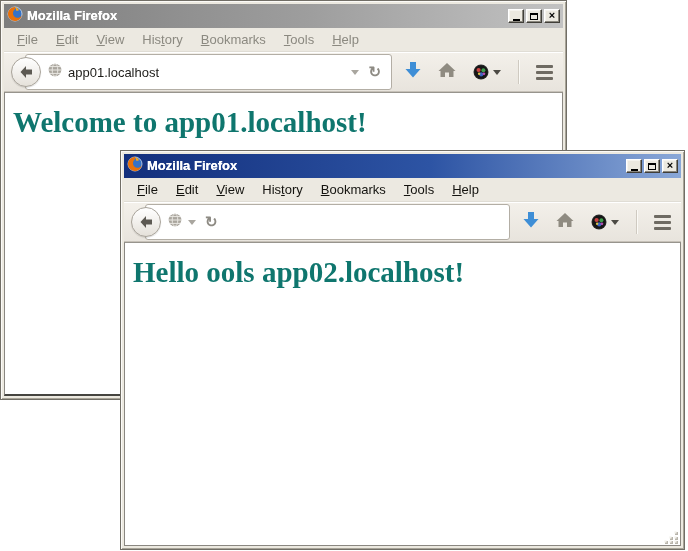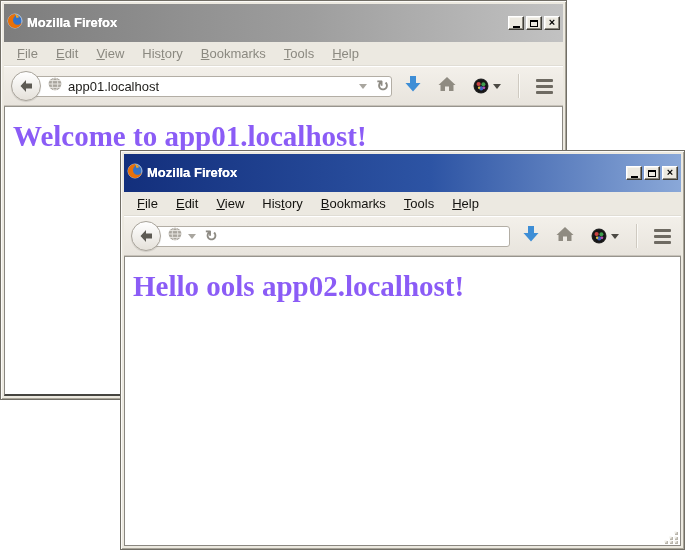--- a/index.html
+++ b/index.html
@@ -14,21 +14,21 @@
     background:#ece9e0;
     border:1px solid #716e66;
     box-shadow:inset 1px 1px 0 #fbfaf7, inset -1px -1px 0 #a8a498;
     padding:3px;
     display:flex;flex-direction:column;
   }
   .window.back{left:0;top:0;width:567px;height:400px;z-index:1;}
   .window.front{left:120px;top:150px;width:565px;height:400px;z-index:2;}
 
   .titlebar{
-    height:38px;flex:none;display:flex;align-items:center;
+    height:24px;flex:none;display:flex;align-items:center;
     padding:0 3px;gap:4px;
   }
   .window.front .titlebar{background:linear-gradient(90deg,#132f7c 0%,#2d54a4 55%,#8aa8d8 100%);}
   .window.back  .titlebar{background:linear-gradient(90deg,#7d7d7d 0%,#9e9e9e 55%,#c2c2c2 100%);}
   .title-text{
     flex:1;color:#ffffff;font-weight:bold;font-size:13px;line-height:22px;
     white-space:nowrap;overflow:hidden;text-shadow:0 0 0 #fff;
   }
   .tb-buttons{display:flex;gap:2px;flex:none;}
   .tb-btn{
@@ -61,23 +61,23 @@
     border-bottom:1px solid #c7c2b9;
   }
   .back-btn{
     width:30px;height:30px;border-radius:50%;flex:none;
     background:linear-gradient(#ffffff,#e5e1da);
     border:1px solid #a8a39a;box-sizing:border-box;
     display:flex;align-items:center;justify-content:center;
     position:relative;z-index:2;box-shadow:0 1px 1px rgba(0,0,0,.12);
   }
   .urlbar{
-    flex:1;height:21px;box-sizing:border-box;margin-left:-16px;
+    flex:1;height:36px;box-sizing:border-box;margin-left:-16px;
     background:#ffffff;border:1px solid #b3aea5;border-radius:3px;
-    display:flex;align-items:center;padding:0 2px 0 22px;gap:6px;
+    display:flex;align-items:center;padding:0 10px 0 22px;gap:6px;
     position:relative;z-index:1;
   }
   .url-text{flex:1;font-size:13px;color:#1d1c19;white-space:nowrap;overflow:hidden;}
   .url-drop{
     width:0;height:0;border-left:4px solid transparent;border-right:4px solid transparent;
     border-top:5px solid #a9a69f;flex:none;margin-right:3px;
   }
   .reload{font-size:15px;font-weight:bold;color:#8e8b84;flex:none;line-height:1;transform:translateY(-1px);}
   .nav-icons{display:flex;align-items:center;flex:none;margin-left:13px;gap:17px;}
   .ext-group{display:flex;align-items:center;gap:4px;}
@@ -91,21 +91,21 @@
 
   
   .content{
     flex:1;background:#ffffff;overflow:hidden;position:relative;
     border:1px solid #8a8781;border-top-color:#97948d;
     padding:6px 8px;
   }
   .window.back .content{border-bottom:2px solid #454440;}
   .content h1{
     margin:6px 0 0 0;font-family:"Liberation Serif",serif;
-    font-size:29px;font-weight:bold;color:#8b5cf6;line-height:1.2;white-space:nowrap;
+    font-size:29px;font-weight:bold;color:#0f766e;line-height:1.2;white-space:nowrap;
   }
   .resize-grip{position:absolute;right:1px;bottom:1px;width:15px;height:15px;}
 </style>
 </head>
 <body>
 
 <div class="window back">
   <div class="titlebar">
     <span>
       <svg width="16" height="16" viewBox="0 0 16 16">

